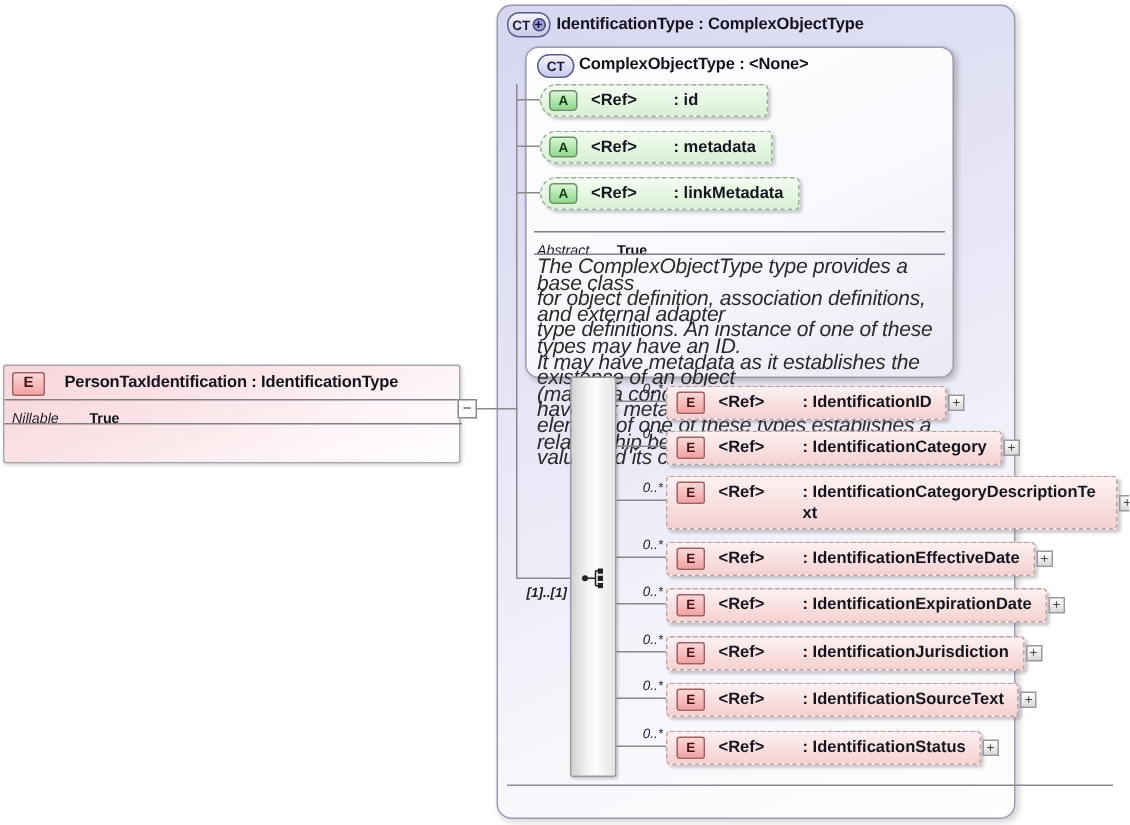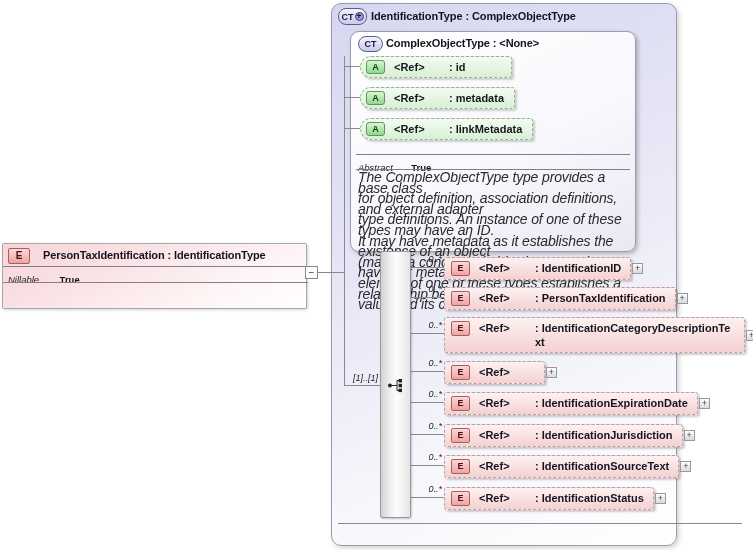--- a/index.html
+++ b/index.html
@@ -132,21 +132,21 @@
   <div class="hline" style="left:411px;top:497px;width:33px;"></div>
 
   <div class="seq-bar"></div>
   <svg class="seq-icon" viewBox="0 0 17 15">
     <circle cx="3" cy="7.5" r="2" fill="#222"></circle>
     <path d="M5 7.5 H10 M10 2.5 V12.5 M10 2.5 H12 M10 12.5 H12" stroke="#222" stroke-width="1" fill="none"></path>
     <rect x="11.5" y="1" width="3.5" height="3.5" fill="#222"></rect>
     <rect x="11.5" y="5.8" width="3.5" height="3.5" fill="#222"></rect>
     <rect x="11.5" y="10.6" width="3.5" height="3.5" fill="#222"></rect>
   </svg>
-  <div class="mult" style="left:341px;top:373px;width:37px;font-weight:normal;">[1]..[1]</div>
+  <div class="mult" style="left:341px;top:390px;width:37px;font-weight:bold;">[1]..[1]</div>
 
   <div class="arow" style="left:360px;top:56px;">
     <div class="arefbox">
       <span class="a-badge">A</span>
       <span class="ref-label">&lt;Ref&gt;</span>
       <span class="ref-name">: id</span>
     </div>
   </div>
   <div class="arow" style="left:360px;top:87px;">
     <div class="arefbox">
@@ -171,40 +171,41 @@
       <span class="ref-name">: IdentificationID</span>
     </div>
     <div class="plus-box">+</div>
   </div>
 
   <div class="mult" style="left:406px;top:284px;width:36px;">0..*</div>
   <div class="erow" style="top:287px;">
     <div class="erefbox">
       <span class="e-badge">E</span>
       <span class="ref-label">&lt;Ref&gt;</span>
-      <span class="ref-name">: PersonTaxIdentification</span>
+      <span class="ref-name">: IdentificationCategory</span>
     </div>
     <div class="plus-box">+</div>
   </div>
 
   <div class="mult" style="left:406px;top:320px;width:36px;">0..*</div>
   <div class="erow" style="top:317px;">
     <div class="erefbox">
       <span class="e-badge">E</span>
       <span class="ref-label">&lt;Ref&gt;</span>
       <span class="ref-name wrap-name">: IdentificationCategoryDescriptionText</span>
     </div>
     <div class="plus-box">+</div>
   </div>
 
   <div class="mult" style="left:406px;top:358px;width:36px;">0..*</div>
   <div class="erow" style="top:361px;">
     <div class="erefbox">
       <span class="e-badge">E</span>
       <span class="ref-label">&lt;Ref&gt;</span>
+      <span class="ref-name">: IdentificationEffectiveDate</span>
     </div>
     <div class="plus-box">+</div>
   </div>
 
   <div class="mult" style="left:406px;top:389px;width:36px;">0..*</div>
   <div class="erow" style="top:392px;">
     <div class="erefbox">
       <span class="e-badge">E</span>
       <span class="ref-label">&lt;Ref&gt;</span>
       <span class="ref-name">: IdentificationExpirationDate</span>

